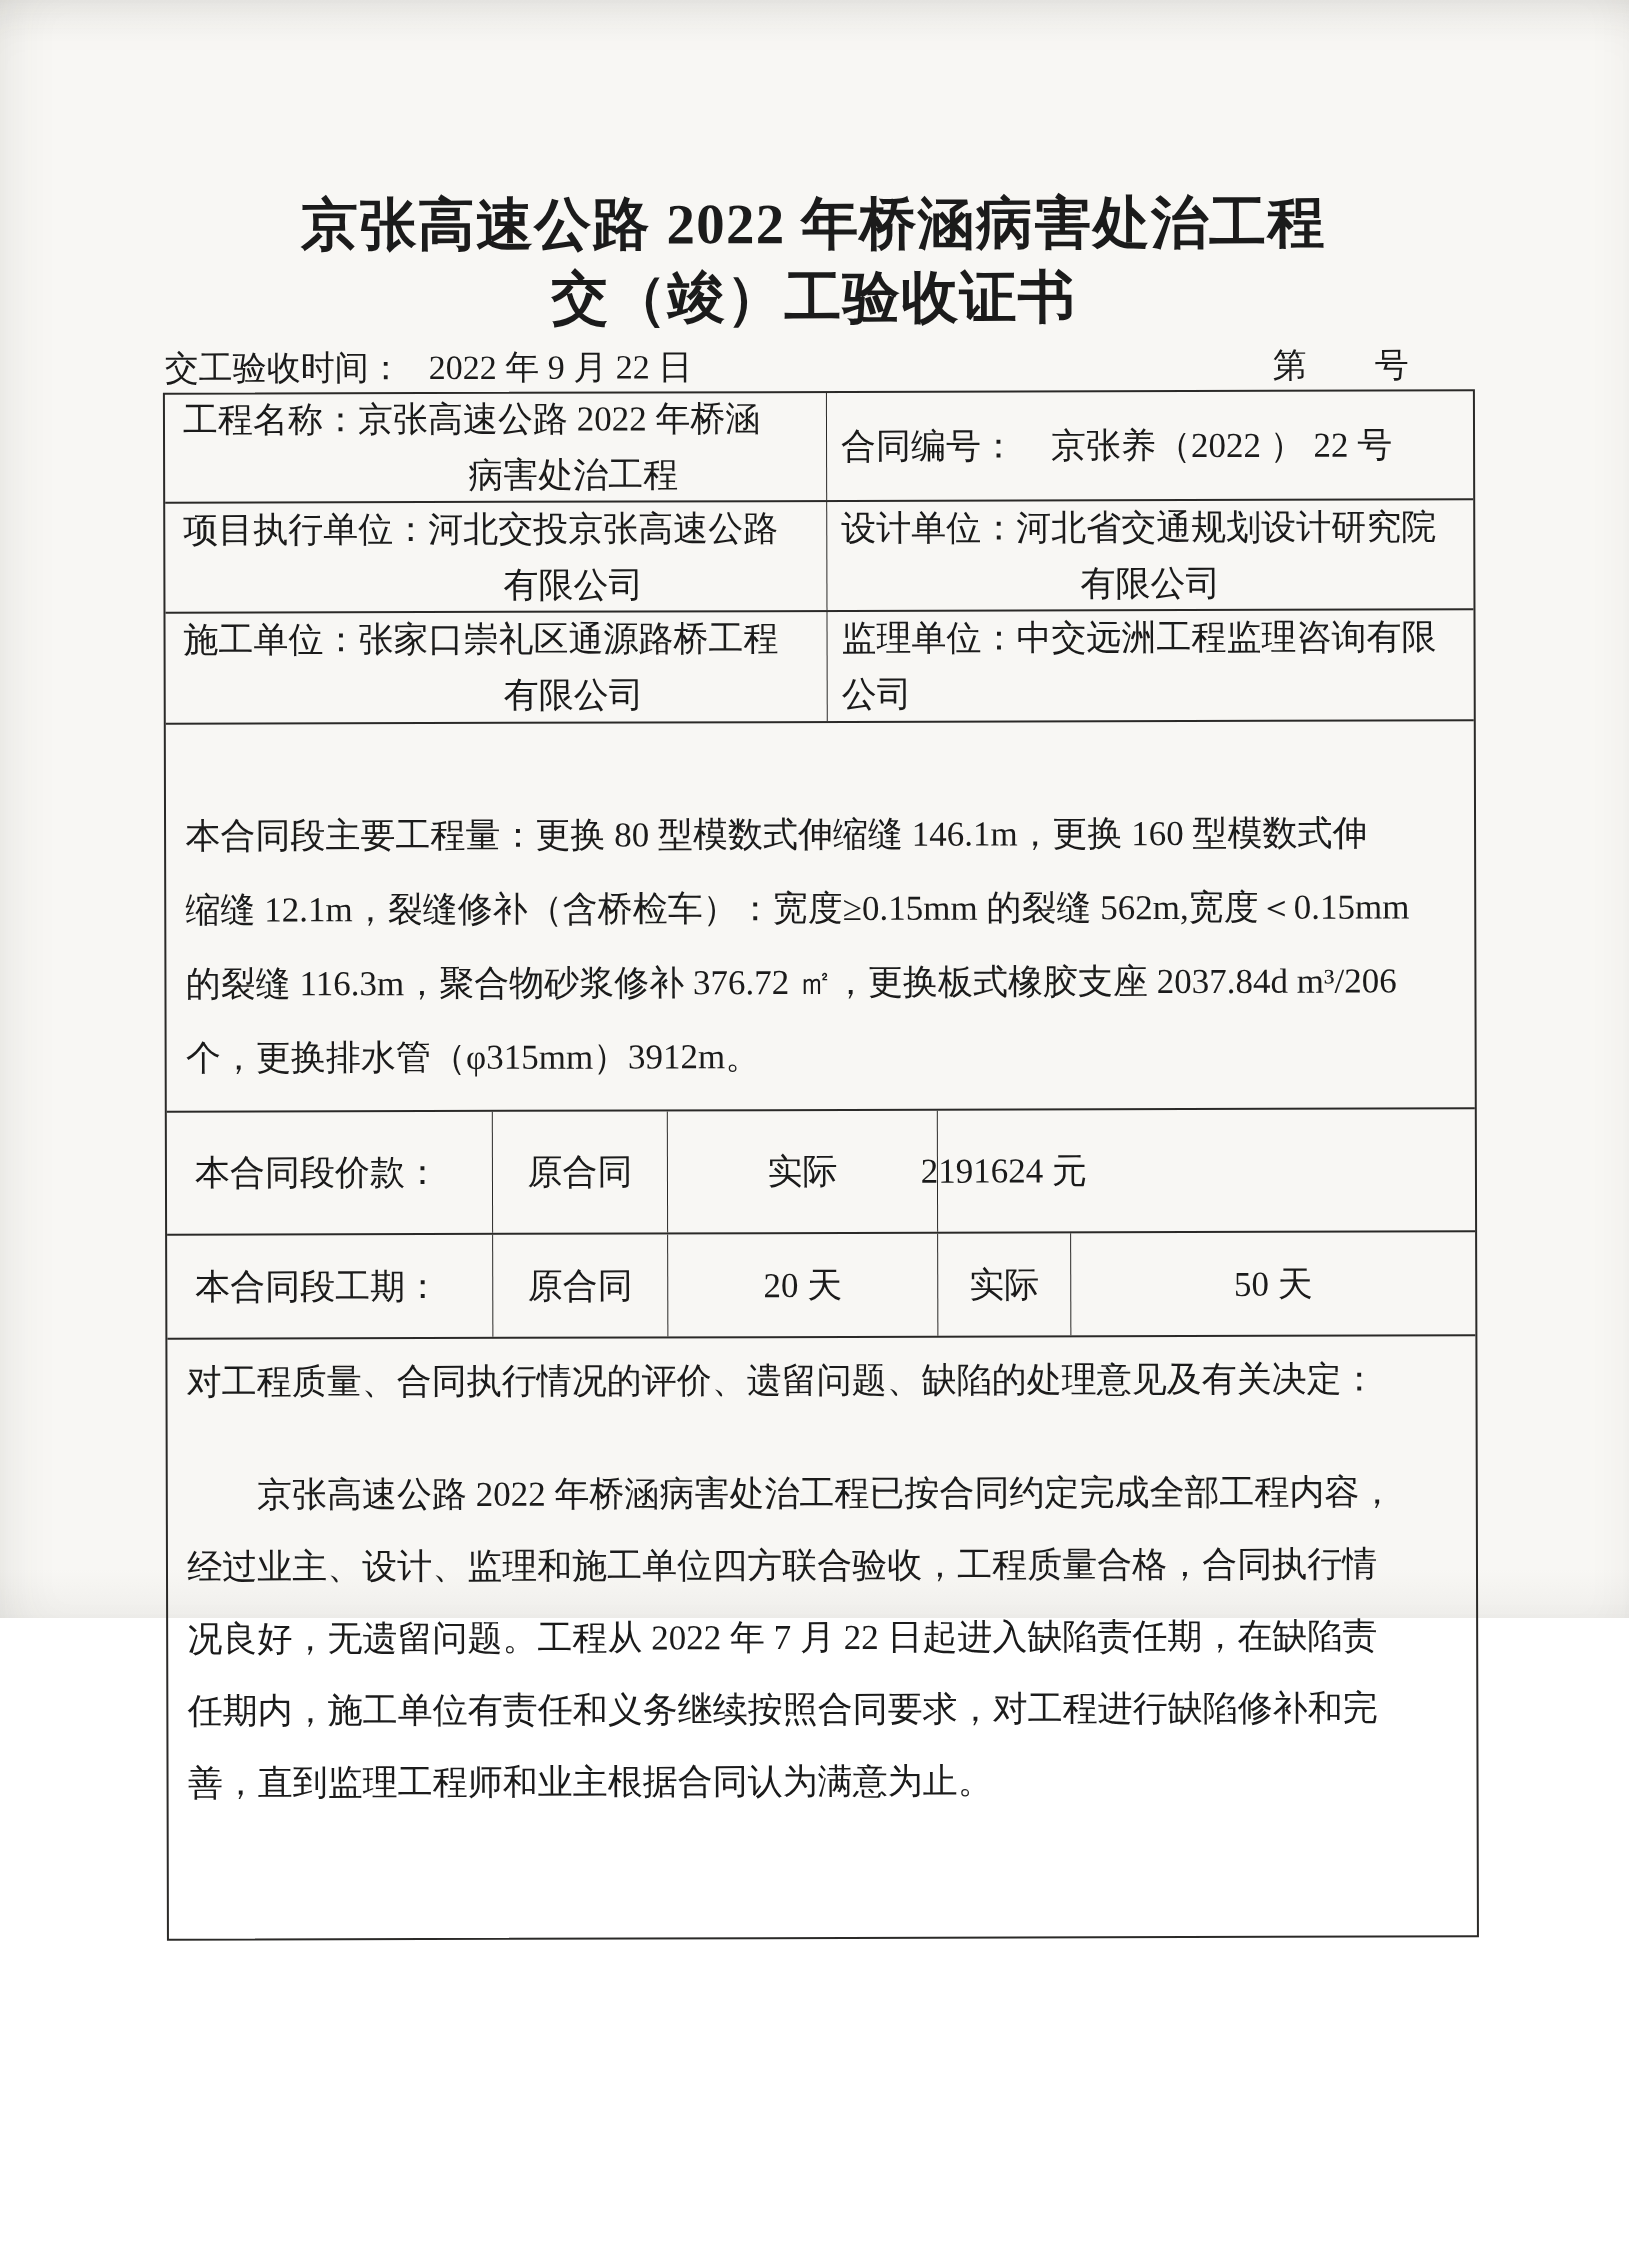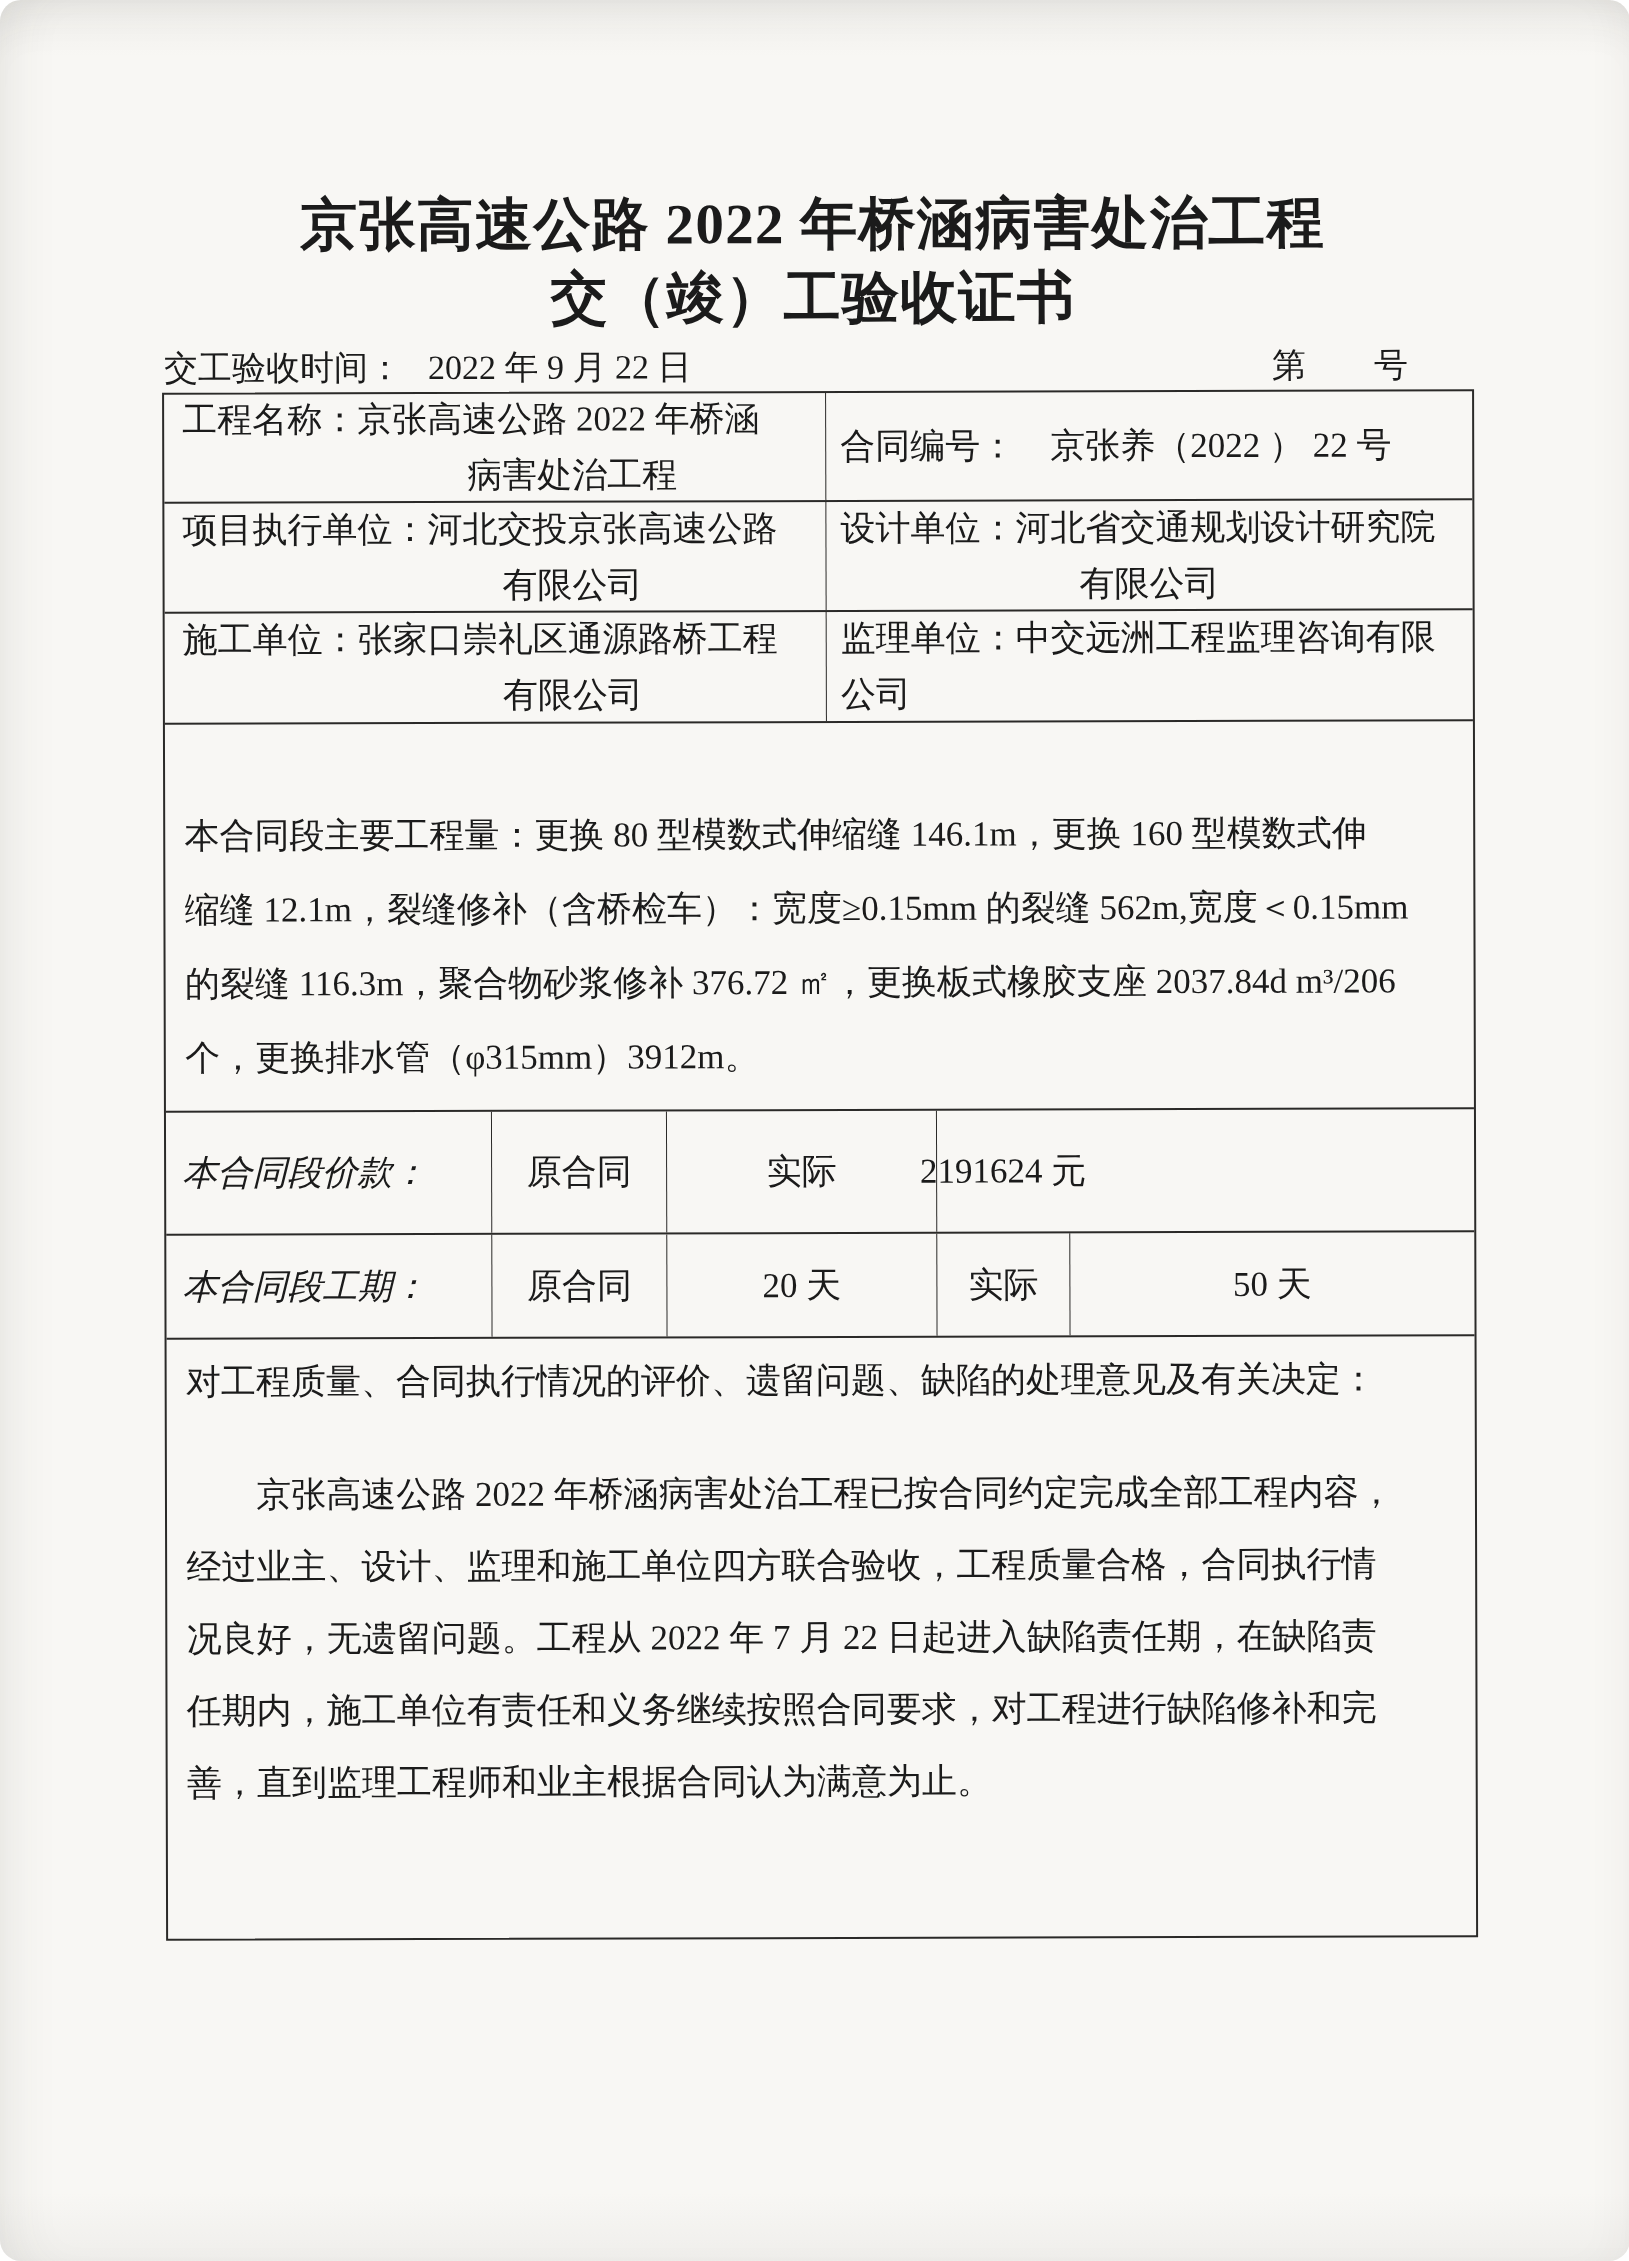--- a/index.html
+++ b/index.html
@@ -1,23 +1,23 @@
 <!DOCTYPE html>
 <html style="font-size:10.3px"><head>
 <meta charset="utf-8">
 <style>
   html,body{margin:0;padding:0;}
   body{width:1630px;height:2261px;overflow:hidden;
        font-family:"Liberation Serif","DejaVu Serif",serif;color:#1b1b1b;}
   *{box-sizing:border-box;}
-  .page{position:relative;width:1630px;height:2261px;
+  .page{position:relative;width:1630px;height:1618px;
         background:linear-gradient(180deg,#f1f0ed 0%,#f8f7f4 2.5%,#f8f7f4 97%,#efeeeb 100%);
         box-shadow:inset 39px 0 58px -39px rgba(60,55,50,.12),
                    inset -32px 0 52px -39px rgba(60,55,50,.08),
-                   inset 0 45px 58px -45px rgba(60,55,50,.10);border-radius:21px;}
+                   inset 0 45px 58px -45px rgba(60,55,50,.10);}
   .doc{position:absolute;inset:0;transform:rotate(-0.15deg);}
   .title{position:absolute;left:0;width:100%;text-align:center;
          font-weight:bold;font-size:57px;line-height:64px;letter-spacing:1.3px;white-space:nowrap;}
   .title1{top:192px;}
   .title2{top:266px;}
   .meta{position:absolute;left:166px;top:346px;width:1311px;
         display:flex;justify-content:space-between;align-items:baseline;
         font-size:34px;line-height:41px;white-space:nowrap;}
   .meta-right{margin-right:67px;}
   .meta-gap{display:inline-block;width:26px;}
@@ -38,21 +38,21 @@
   .r7{height:601px;display:block;}
   .two-line{display:flex;flex-direction:column;justify-content:center;row-gap:9px;}
   .ln1{padding-left:18px;white-space:nowrap;}
   .ln1r{padding-left:14px;white-space:nowrap;}
   .ln2-center{text-align:center;padding-left:155px;white-space:nowrap;}
   .ln2-centerfull{text-align:center;white-space:nowrap;}
   .ln2-left{padding-left:14px;white-space:nowrap;}
   .one-line{display:flex;align-items:center;}
   .quant{padding:75px 19.3px 0 19.3px;}
   .qline{line-height:74px;white-space:nowrap;}
-  .label-cell{display:flex;align-items:center;padding-left:16px;white-space:nowrap;font-style:italic;}
+  .label-cell{display:flex;align-items:center;padding-left:28px;white-space:nowrap;}
   .center-cell{display:flex;align-items:center;justify-content:center;white-space:nowrap;}
   .eval{padding:22px 26px 0 19.3px;}
   .eval-head{line-height:41px;white-space:nowrap;}
   .eval-body{margin-top:57px;}
   .eline{line-height:72px;white-space:nowrap;}
   .eline-first{text-indent:70px;}
 </style>
 </head>
 <body>
 

